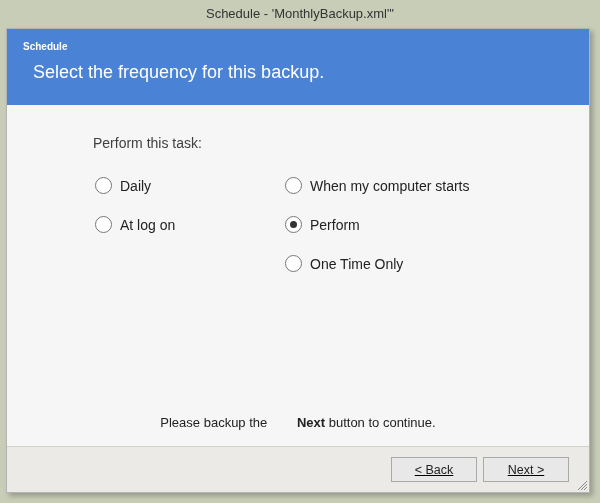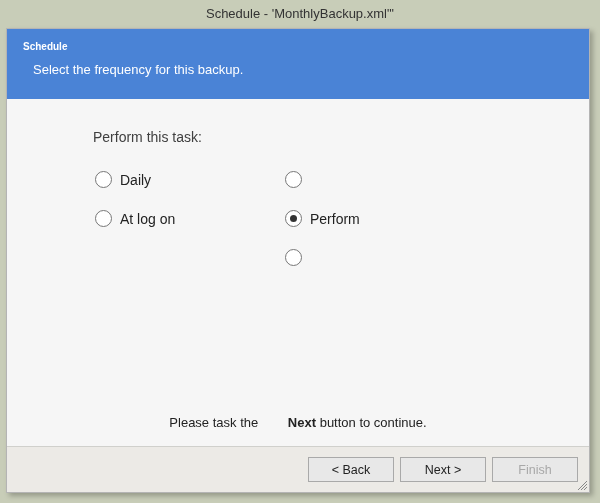--- a/index.html
+++ b/index.html
@@ -37,21 +37,21 @@
       background: #4a83d6;
       color: #fff;
       padding: 12px 16px 22px 16px;
     }
     .banner-title {
       font-size: 10px;
       font-weight: 600;
       margin-bottom: 10px;
     }
     .banner-subtitle {
-      font-size: 13px;
+      font-size: 18px;
       padding-left: 10px;
     }
     .body {
       padding: 30px 20px 10px 88px;
     }
     .task-prompt {
       font-size: 14px;
       color: #404040;
       margin-bottom: 26px;
       margin-left: -2px;
@@ -103,22 +103,23 @@
       position: absolute;
       bottom: 0;
       left: 0;
       right: 0;
       height: 46px;
       background: #eceae6;
       border-top: 1px solid #d0d0cc;
       display: flex;
       justify-content: flex-end;
       align-items: center;
-      padding-right: 11px;
+      padding-right: 20px;
       gap: 6px;
+      text-decoration: underline;
     }
     .btn {
       min-width: 86px;
       height: 25px;
       font-size: 12.5px;
       background: #e8e8e8;
       border: 1px solid #a9a9a9;
       color: #222;
       cursor: pointer;
       font-family: inherit;
@@ -159,49 +160,50 @@
 
       <div class="options">
 
         <label class="radio">
           <span class="radio-circle"></span>
           <span>Daily</span>
         </label>
 
         <label class="radio">
           <span class="radio-circle"></span>
+          <span>When my computer starts</span>
         </label>
 
 
         <label class="radio">
           <span class="radio-circle"></span>
           <span>At log on</span>
         </label>
 
         <label class="radio">
           <span class="radio-circle selected"></span>
           <span>Perform</span>
         </label>
 
         <div></div>
 
         <label class="radio">
           <span class="radio-circle"></span>
+          <span>One Time Only</span>
         </label>
 
       </div>
     </div>
 
     <div class="footer-text">
-      <span>Please task the </span>
+      <span>Please backup the </span>
       <b>Next</b>
       <span>  button to continue.</span>
     </div>
 
     <div class="buttonbar">
       <button class="btn">&lt; Back</button>
       <button class="btn">Next &gt;</button>
-      <button class="btn" disabled="">Finish</button>
       <div class="resize-grip"></div>
     </div>
 
   </div>
 </div>
 
 </body></html>

